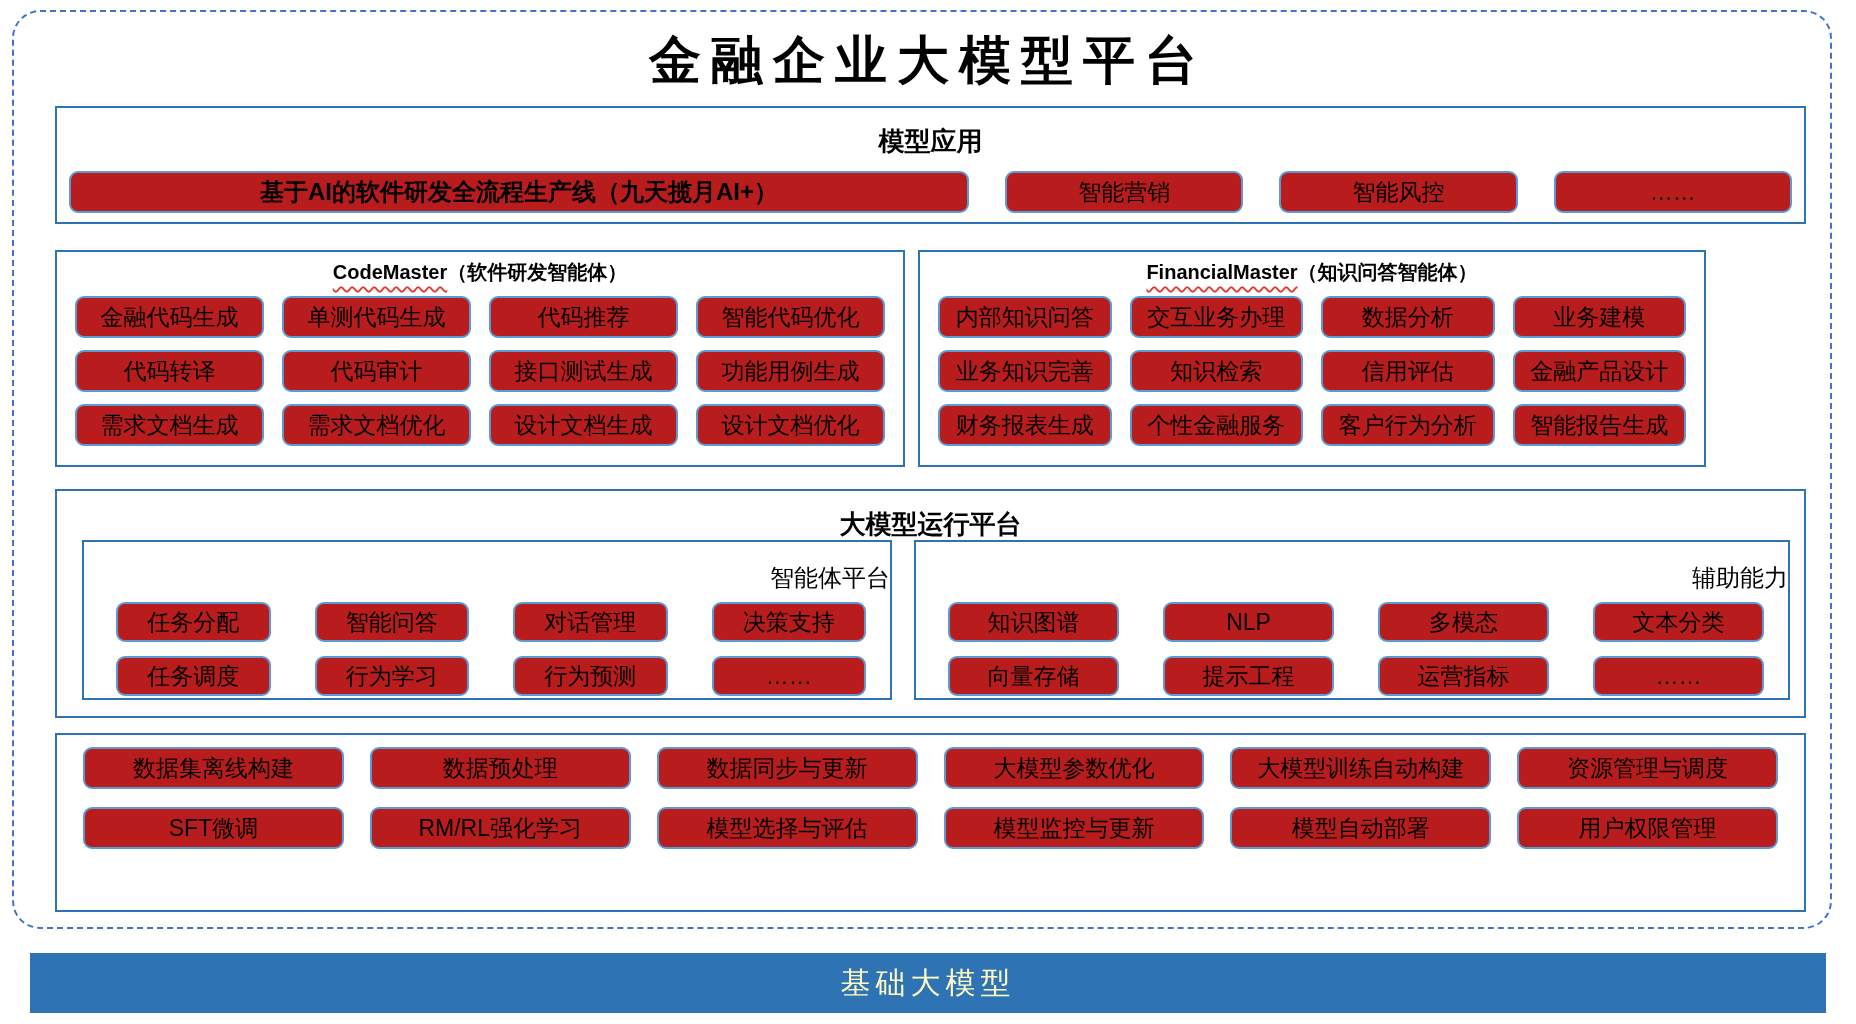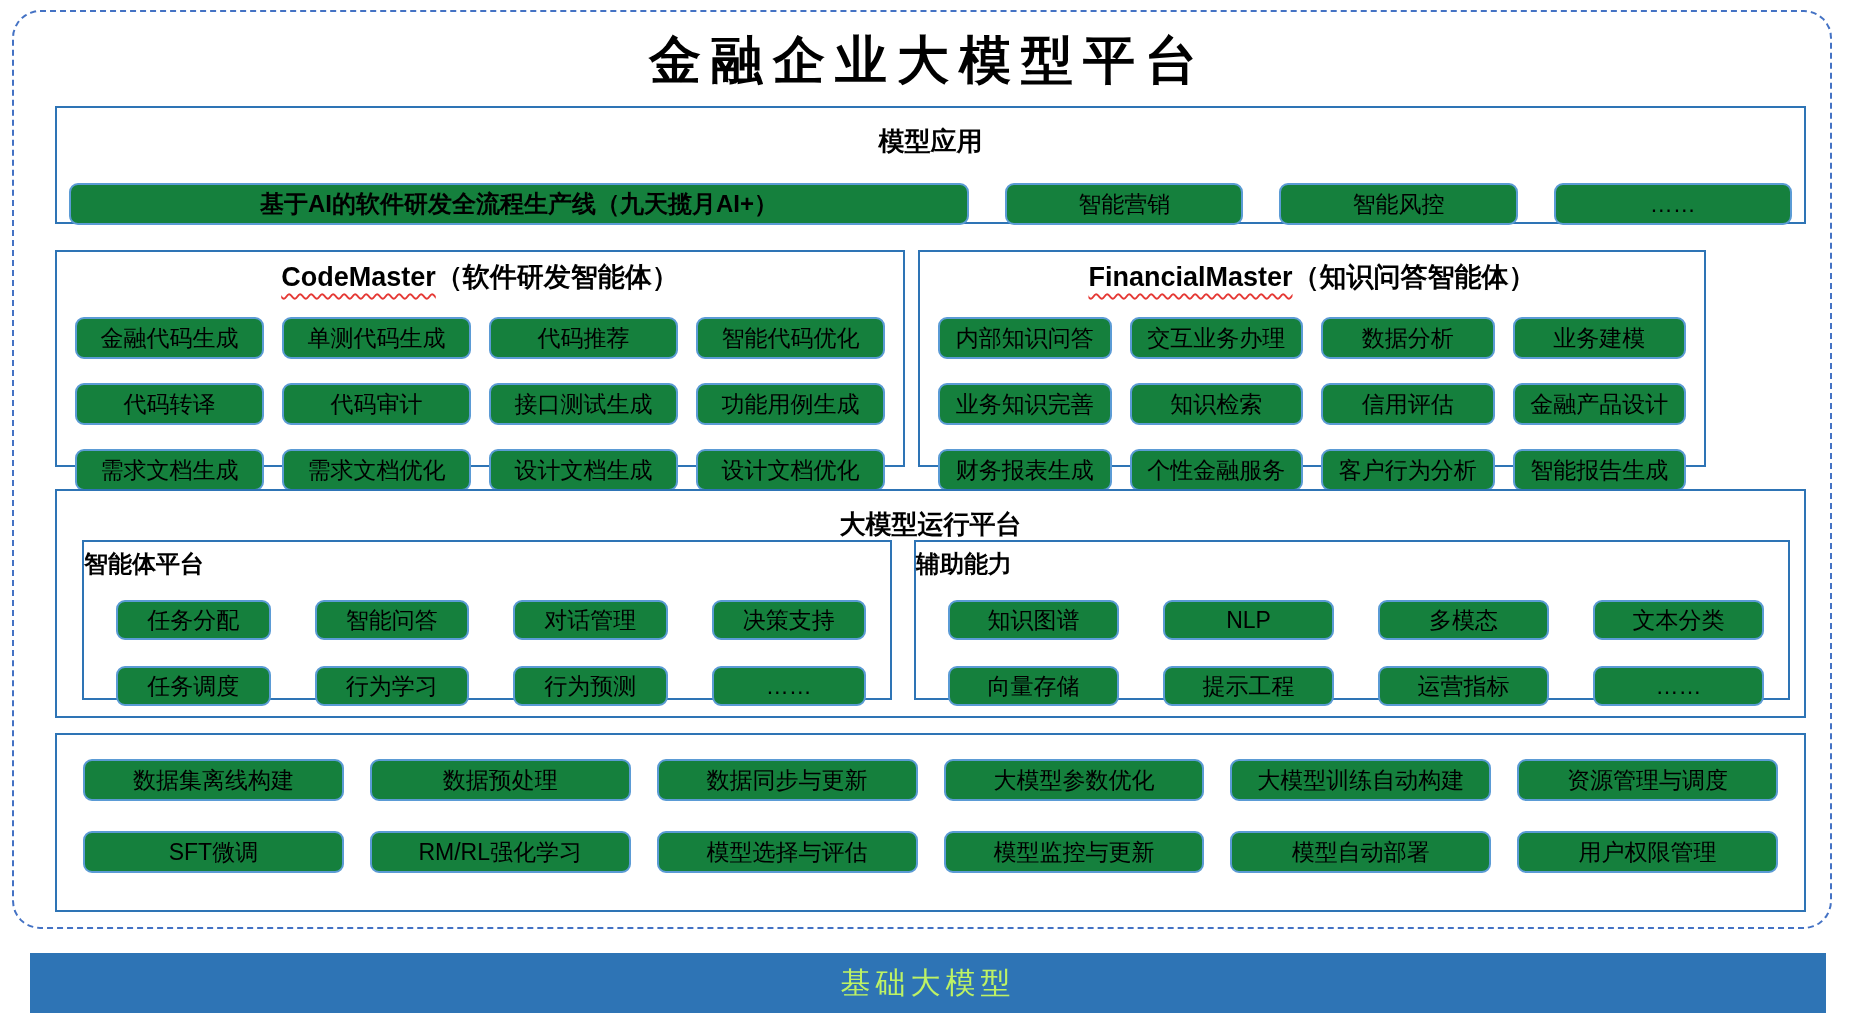--- a/index.html
+++ b/index.html
@@ -9,58 +9,58 @@
   .frame{position:absolute;left:12px;top:10px;width:1816px;height:915px;
          border:2px dashed #4472C4;border-radius:28px;}
 
   
   .title{position:absolute;left:0;top:26px;width:100%;text-align:center;
          font-family:"DejaVu Serif",serif;font-weight:bold;font-size:52px;letter-spacing:10px;}
 
   
   .sec{position:absolute;border:2px solid #2E74B5;background:#fff;box-sizing:border-box;}
   .sec-h{ text-align:center;font-weight:bold;font-size:26px;margin-top:16px;}
-  .sub-h{ text-align:left;font-weight:bold;font-size:24px;margin-top:6px;}
+  .sub-h{ text-align:right;font-weight:normal;font-size:24px;margin-top:20px;}
 
   
-  .box{border:2px solid #5B9BD5;border-radius:9px;background:#15803d;
+  .box{border:2px solid #5B9BD5;border-radius:9px;background:#b91c1c;
        display:flex;align-items:center;justify-content:center;
-       font-size:23px;height:42px;box-sizing:border-box;white-space:nowrap;margin-top:12px;}
+       font-size:23px;height:42px;box-sizing:border-box;white-space:nowrap;}
 
   
   #sec-app{left:55px;top:106px;width:1751px;height:118px;}
   .app-row{display:flex;gap:36px;padding:0 12px;margin-top:12px;}
   .app-row .big{flex:0 0 900px;font-weight:bold;font-size:24px;}
   .app-row .box:not(.big){flex:1;}
 
   
   #sec-code{left:55px;top:250px;width:850px;height:217px;}
   #sec-fin{left:918px;top:250px;width:788px;height:217px;}
-  .agent-h{text-align:center;font-weight:bold;font-size:27px;margin-top:7px;}
+  .agent-h{text-align:center;font-weight:bold;font-size:20px;margin-top:7px;}
   .wavy{text-decoration:underline;text-decoration-style:wavy;text-decoration-color:#E53935;
         text-decoration-thickness:2px;text-underline-offset:7px;}
   .grid4{display:grid;grid-template-columns:repeat(4,1fr);column-gap:18px;row-gap:12px;
          padding:10px 18px 0 18px;}
 
   
   #sec-runtime{left:55px;top:489px;width:1751px;height:229px;}
   .inner{position:absolute;border:2px solid #2E74B5;box-sizing:border-box;background:#fff;}
   #inner-agent{left:25px;top:49px;width:810px;height:160px;}
   #inner-aux{left:857px;top:49px;width:876px;height:160px;}
   .inner .grid4{column-gap:44px;row-gap:14px;padding:8px 24px 0 32px;}
   .inner .box{height:40px;}
 
   
   #sec-training{left:55px;top:733px;width:1751px;height:179px;}
   .grid6{display:grid;grid-template-columns:repeat(6,1fr);column-gap:26px;row-gap:18px;
          padding:12px 26px 0 26px;}
 
   
   #foundation{position:absolute;left:30px;top:953px;width:1796px;height:60px;
-              background:#2E74B5;color:#bef264;display:flex;align-items:center;justify-content:center;
+              background:#2E74B5;color:#fef9c3;display:flex;align-items:center;justify-content:center;
               font-size:30px;letter-spacing:5px;}
 </style>
 </head>
 <body>
 
 <div class="frame"></div>
 
 <div class="title">金融企业大模型平台</div>
 
 <section class="sec" id="sec-app">

